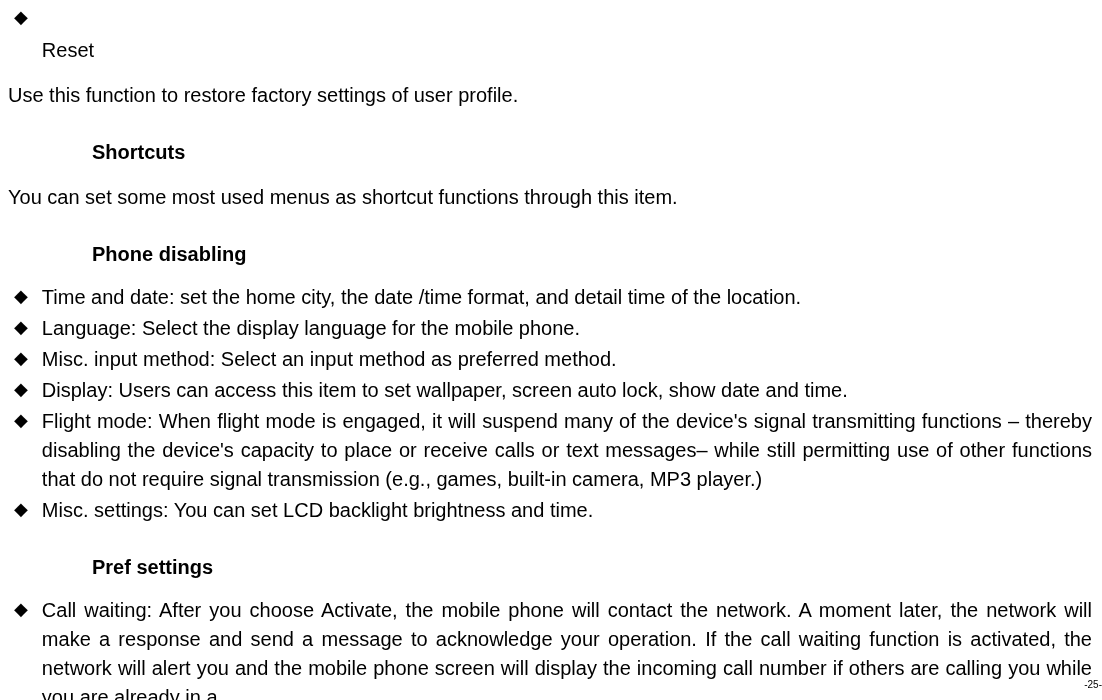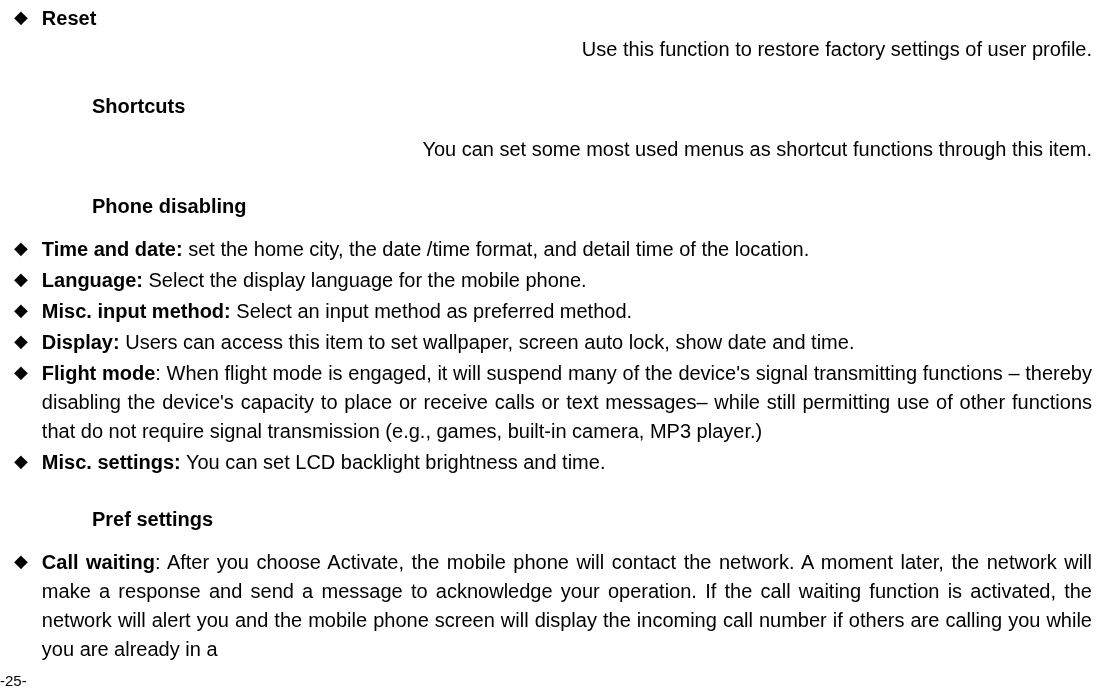--- a/index.html
+++ b/index.html
@@ -27,48 +27,48 @@
       font-size: 18px;
       margin-right: 14px;
       margin-left: 6px;
       flex-shrink: 0;
       line-height: 1.5;
     }
     .bullet-main {
       margin-left: 6px;
     }
     .bold {
-      font-weight: bold;
+      font-weight: normal;
+      margin-top: 32px;
     }
     .heading-indent {
       margin-left: 84px;
       font-weight: bold;
       margin-top: 28px;
       margin-bottom: 14px;
     }
     .no-indent-text {
       margin-left: 0;
-      margin-top: 0;
+      margin-top: 16px;
       margin-bottom: 2px;
-      text-align: right;
     }
     .bullet-content {
       flex: 1;
     }
     .justify {
       text-align: justify;
       text-justify: inter-word;
     }
     .page-num {
       position: absolute;
       bottom: 8px;
       left: 0;
       right: 0;
-      text-align: left;
-      font-size: 15px;
+      text-align: right;
+      font-size: 10px;
     }
   </style>
 </head>
 <body>
 
 <div class="bullet-row">
   <span class="bullet bullet-main">◆</span>
   <span class="bold">Reset</span>
 </div>
 <div class="no-indent-text">Use this function to restore factory settings of user profile.</div>

